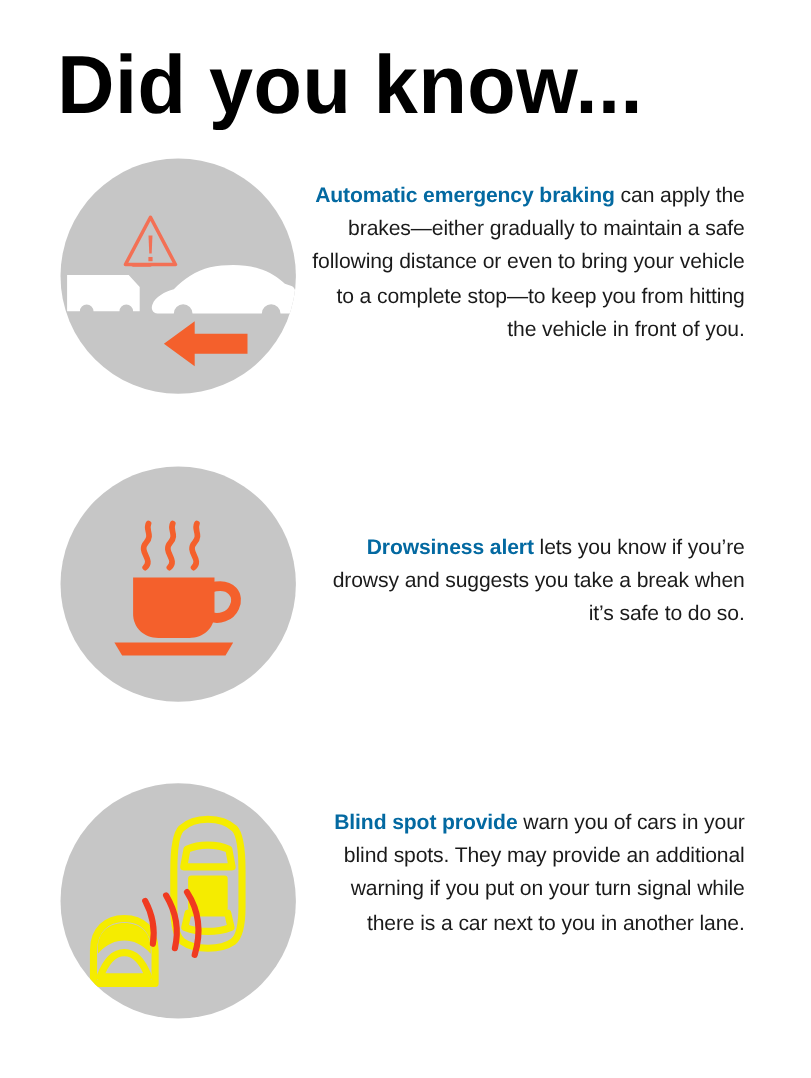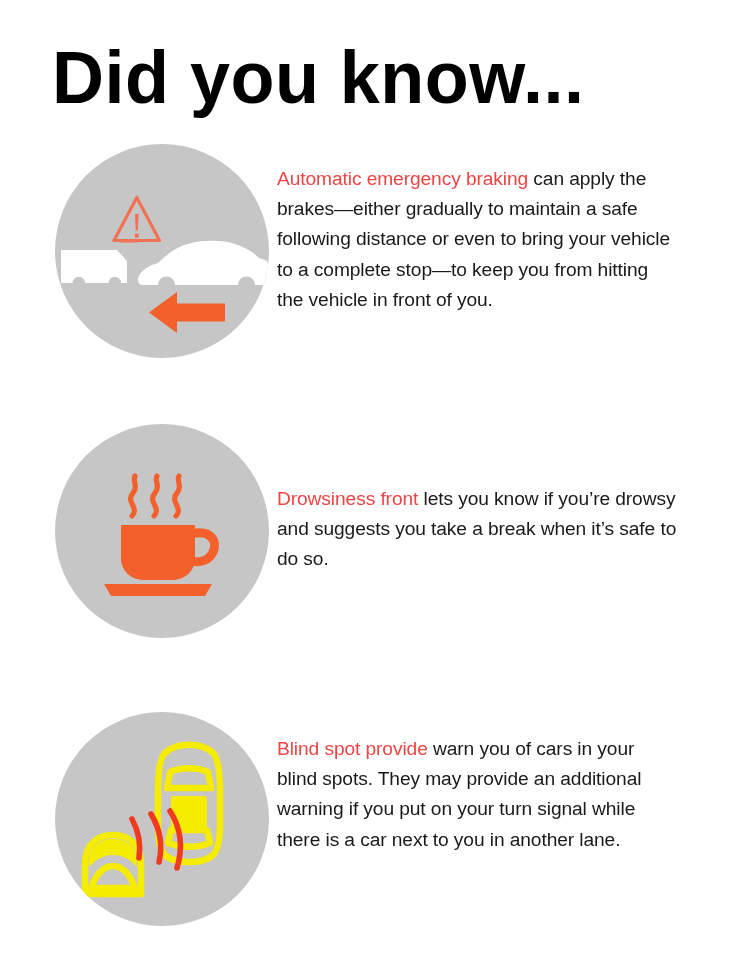--- a/index.html
+++ b/index.html
@@ -15,20 +15,21 @@
     color: #111111;
     overflow: hidden;
     position: relative;
   }
 
   .page {
     position: relative;
     width: 737px;
     height: 865px;
     box-sizing: border-box;
+    text-align: right;
   }
 
   
   .title {
     position: absolute;
     left: 52px;
     top: 38px;
     font-family: "Liberation Sans", sans-serif;
     font-weight: bold;
     font-size: 75px;
@@ -70,22 +71,22 @@
     font-size: 19.2px;
     line-height: 30.2px;
     color: #1a1a1a;
     letter-spacing: -0.1px;
   }
   #text-0 { top: 20px; }
   #text-1 { top: 60px; }
   #text-2 { top: 22px; }
 
   .body-text b {
-    font-weight: normal;
-    color: #ef4444;
+    font-weight: bold;
+    color: #0369a1;
   }
 
   .icon-svg {
     display: block;
     width: 214px;
     height: 214px;
   }
 </style>
 </head>
 <body>
@@ -165,21 +166,21 @@
                    C 76 156 66 147 66 134 Z"></path>
         </g>
 
         <g fill="#f4602c">
           <path d="M49 160 L157 160 L150 172 L56 172 Z"></path>
         </g>
       </svg>
     </div>
 
     <div class="body-text" id="text-1">
-      <b>Drowsiness front</b><span> lets you know if you’re drowsy and suggests you take a break when it’s safe to do so.</span>
+      <b>Drowsiness alert</b><span> lets you know if you’re drowsy and suggests you take a break when it’s safe to do so.</span>
     </div>
   </div>
 
   <div class="row" id="row-2">
 
     <div class="icon-circle">
       <svg class="icon-svg" viewBox="0 0 214 214" xmlns="http://www.w3.org/2000/svg">
 
         <g fill="none" stroke="#f5ec00" stroke-width="6.5" stroke-linejoin="round">
           <path d="M110 41

